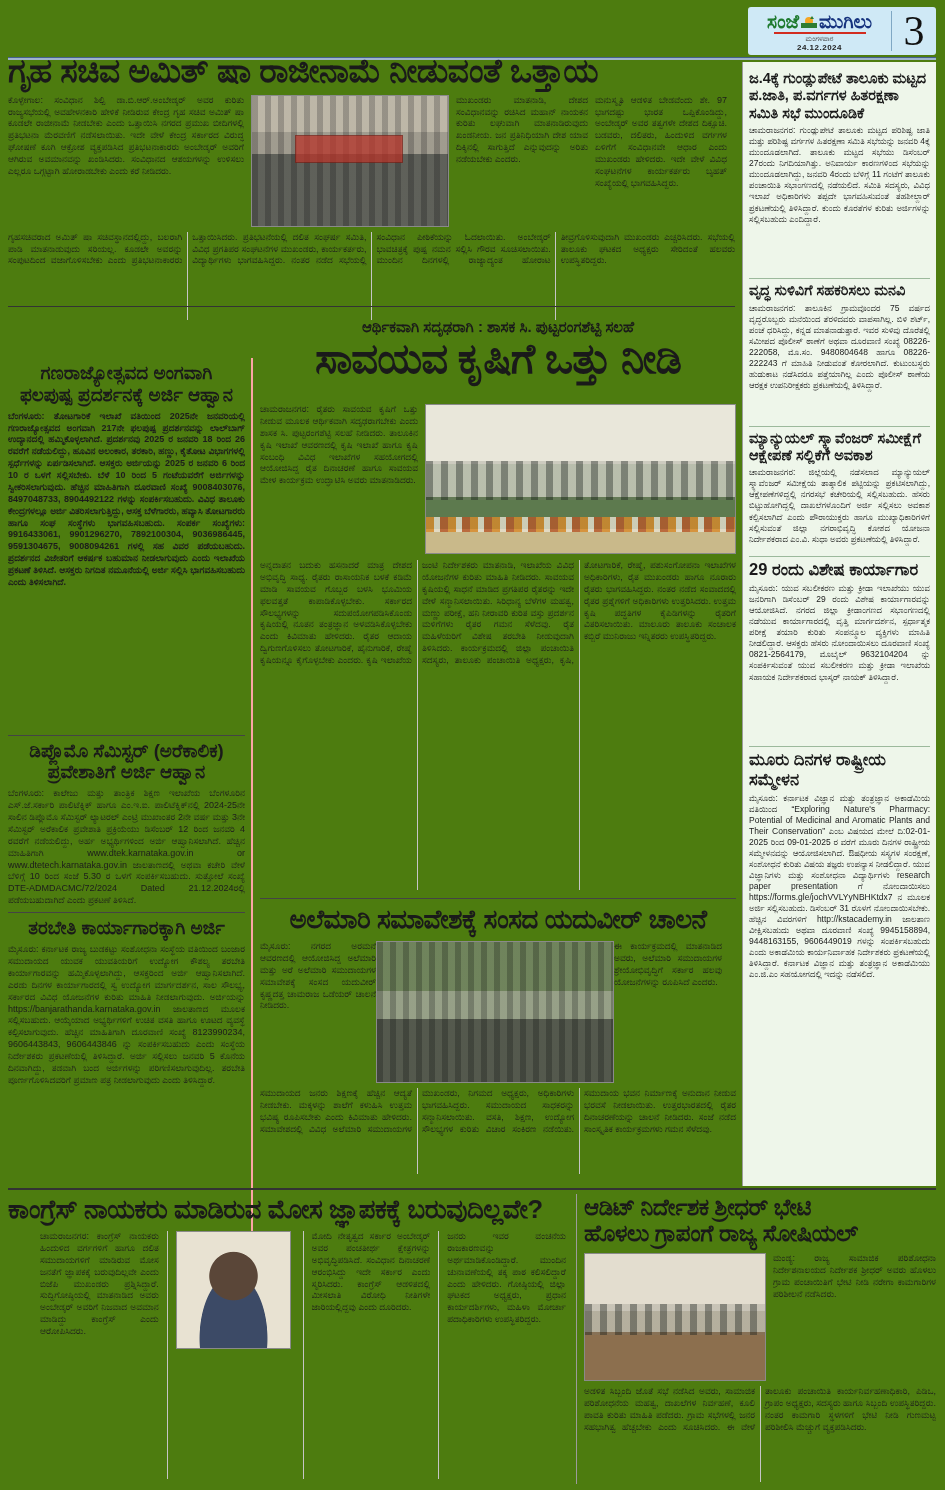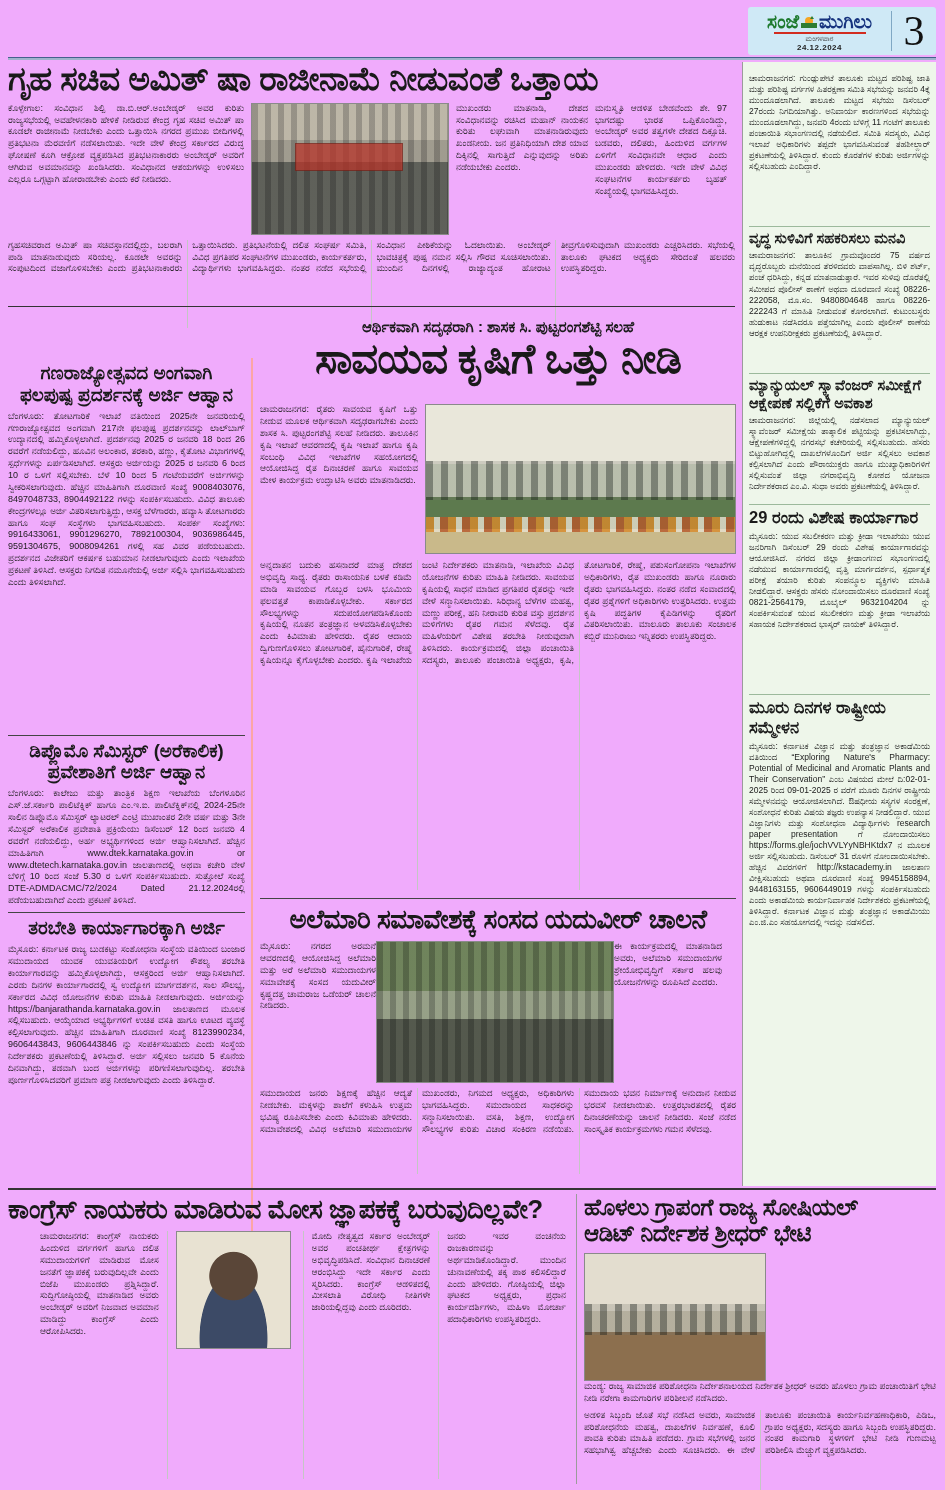--- a/index.html
+++ b/index.html
@@ -1,20 +1,20 @@
 <!DOCTYPE html>
 <html><head>
 <meta charset="utf-8">
 <style>
   * { margin:0; padding:0; box-sizing:border-box; }
   html,body { background:#e8e8e4; }
   body { font-family:"Liberation Sans","DejaVu Sans",sans-serif; }
   .page {
     position:relative; width:945px; height:1490px; margin:0 auto;
-    background:#f0abfc; overflow:hidden; color:#1a1a1a;
+    background:#4d7c0f; overflow:hidden; color:#1a1a1a;
   }
   
   .mast-box {
     position:absolute; left:748px; top:7px; width:188px; height:48px;
     background:#cfe9f6; border-radius:3px; display:flex; align-items:stretch;
   }
   .mast-brand { flex:1; display:flex; flex-direction:column; align-items:center; justify-content:center; padding:2px 0 1px; }
   .brand-row { display:flex; align-items:center; gap:2px; line-height:1; }
   .brand-a { font-size:19px; font-weight:bold; color:#1e7a2e; }
   .brand-b { font-size:19px; font-weight:bold; color:#16337e; }
@@ -26,21 +26,21 @@
     font-family:"Liberation Serif","DejaVu Serif",serif; font-size:42px; color:#111; }
   .logo-svg { width:16px; height:14px; }
   .header-rule { position:absolute; left:8px; top:57px; width:928px; height:2px;
     border-top:1px solid #44618c; border-bottom:2px solid #9fb3cc; }
 
   
   .body-txt { font-size:9px; line-height:1.32; text-align:justify; color:#1c1c1c; overflow:hidden; }
   .rule-h { position:absolute; background:#333; height:1px; }
 
   
-  .top-story { position:absolute; left:8px; top:62px; width:727px; height:240px; }
+  .top-story { position:absolute; left:8px; top:54px; width:727px; height:240px; }
   .ts-head { font-size:33px; font-weight:bold; line-height:1.05; white-space:nowrap; letter-spacing:-0.5px; }
   .ts-row { display:flex; gap:7px; margin-top:6px; height:132px; }
   .ts-colA { width:236px; }
   .ts-photo { width:198px; height:132px; flex:0 0 auto; }
   .ts-colB,.ts-colC { width:132px; }
   .ts-bottom { margin-top:5px; height:88px; column-count:4; column-gap:10px; column-rule:1px solid #c5c5c5; }
 
   .photo { border:1px solid #8a8a8a; position:relative; overflow:hidden; }
   .ph-crowd { background:
     linear-gradient(180deg,#d9d2c2 0 28%, #b8b3a6 28% 45%, #6d6f68 45% 100%),
@@ -59,21 +59,21 @@
   .ph-portrait { background: radial-gradient(circle at 50% 38%, #5a4638 0 26%, transparent 27%),
     radial-gradient(ellipse at 50% 92%, #3c4a66 0 42%, transparent 43%),
     linear-gradient(180deg,#e8e2d2 0 100%); }
 
   
   .left-col { position:absolute; left:8px; top:310px; width:245px; height:877px; border-right:2px solid #fca5a5; padding-right:6px;margin-top:48px; }
   .lc-sec { padding-top:4px; }
   .lc-head { text-align:center; font-weight:bold; font-size:18.5px; line-height:1.18; }
   .lc-body { margin-top:5px; }
   .lc-div { border-top:1.5px solid #444; margin-top:6px; }
-  .flower-body { height:318px; }
+  .flower-body { height:318px;font-weight:bold; }
   .diploma-body { height:118px; }
   .training-body { height:232px; }
 
   
   .mid-col { position:absolute; left:260px; top:310px; width:476px; height:877px; }
   .organic { padding-top:8px; }
   .org-kicker { text-align:center; font-weight:bold; font-size:15px; }
   .org-head { text-align:center; font-weight:bold; font-size:42px; line-height:1.0; margin-top:2px; letter-spacing:-1px; white-space:nowrap; }
   .org-row { display:flex; gap:7px; margin-top:24px; }
   .org-left { width:158px; height:150px; }
@@ -92,21 +92,21 @@
   .band-rule { position:absolute; left:8px; top:1188px; width:928px; height:2px; background:#333; }
   .congress { position:absolute; left:8px; top:1194px; width:558px; height:290px; }
   .cg-head { font-weight:bold; font-size:26px; white-space:nowrap; letter-spacing:-0.5px; }
   .cg-row { display:flex; gap:8px; margin-top:6px; height:248px;margin-left:32px; }
   .cg-col { flex:1; }
   .cg-col2 { display:flex; flex-direction:row; gap:4px; }
   .cg-photo { width:100%; height:118px; }
   .cg-sep { width:1px; background:#c5c5c5; }
   .holalu { position:absolute; left:576px; top:1194px; width:360px; height:290px; border-left:1px solid #9b9b9b; padding-left:7px; }
   .ho-head { font-weight:bold; font-size:23px; line-height:1.15; letter-spacing:-0.5px; }
-  .ho-row { display:flex; margin-top:6px;flex-direction:column; }
+  .ho-row { display:flex; gap:7px; margin-top:6px; }
   .ho-photo { width:182px; height:128px; flex:0 0 auto; }
   .ho-right { flex:1; height:128px; }
   .ho-bottom { margin-top:5px; height:96px; column-count:2; column-gap:10px; column-rule:1px solid #c5c5c5; }
 
   
   .sidebar { position:absolute; left:742px; top:62px; width:194px; height:1124px;
     background:#eef6ea; border-left:1px solid #9b9b9b; padding:5px 6px 4px; }
   .sb-art { padding:3px 0 5px; border-bottom:1px solid #9cb99c; }
   .sb-art:last-child { border-bottom:none; }
   .sb-head { font-weight:bold; font-size:14.5px; line-height:1.2; }
@@ -217,33 +217,34 @@
         <div class="body-txt" style="flex:1;">ಚುನಾವಣೆ ಸಮೀಪಿಸಿದಾಗ ಮಾತ್ರ ಸಂವಿಧಾನದ ಜಪ ಮಾಡುವ ಕಾಂಗ್ರೆಸ್, ಅಧಿಕಾರದಲ್ಲಿದ್ದಾಗ ಅಂಬೇಡ್ಕರ್ ಅವರನ್ನು ಸೋಲಿಸಲು ಸಂಚು ರೂಪಿಸಿತ್ತು. ಭಾರತ ರತ್ನ ನೀಡಲು ದಶಕಗಳ ಕಾಲ ನಿರಾಕರಿಸಿತ್ತು ಎಂದು ಟೀಕಿಸಿದರು.</div>
       </div>
       <div class="cg-sep"></div>
       <div class="cg-col body-txt">ಮೋದಿ ನೇತೃತ್ವದ ಸರ್ಕಾರ ಅಂಬೇಡ್ಕರ್ ಅವರ ಪಂಚತೀರ್ಥ ಕ್ಷೇತ್ರಗಳನ್ನು ಅಭಿವೃದ್ಧಿಪಡಿಸಿದೆ. ಸಂವಿಧಾನ ದಿನಾಚರಣೆ ಆರಂಭಿಸಿದ್ದು ಇದೇ ಸರ್ಕಾರ ಎಂದು ಸ್ಮರಿಸಿದರು. ಕಾಂಗ್ರೆಸ್ ಆಡಳಿತದಲ್ಲಿ ಮೀಸಲಾತಿ ವಿರೋಧಿ ನೀತಿಗಳೇ ಜಾರಿಯಲ್ಲಿದ್ದವು ಎಂದು ದೂರಿದರು.</div>
       <div class="cg-sep"></div>
       <div class="cg-col body-txt">ಜನರು ಇವರ ವಂಚನೆಯ ರಾಜಕಾರಣವನ್ನು ಅರ್ಥಮಾಡಿಕೊಂಡಿದ್ದಾರೆ. ಮುಂದಿನ ಚುನಾವಣೆಯಲ್ಲಿ ತಕ್ಕ ಪಾಠ ಕಲಿಸಲಿದ್ದಾರೆ ಎಂದು ಹೇಳಿದರು. ಗೋಷ್ಠಿಯಲ್ಲಿ ಜಿಲ್ಲಾ ಘಟಕದ ಅಧ್ಯಕ್ಷರು, ಪ್ರಧಾನ ಕಾರ್ಯದರ್ಶಿಗಳು, ಮಹಿಳಾ ಮೋರ್ಚಾ ಪದಾಧಿಕಾರಿಗಳು ಉಪಸ್ಥಿತರಿದ್ದರು.</div>
     </div>
   </div>
 
   <div class="holalu">
+    <div class="ho-head">ಆಡಿಟ್ ನಿರ್ದೇಶಕ ಶ್ರೀಧರ್ ಭೇಟಿ</div>
     <div class="ho-head">ಹೊಳಲು ಗ್ರಾಪಂಗೆ ರಾಜ್ಯ ಸೋಷಿಯಲ್</div>
-    <div class="ho-head">ಆಡಿಟ್ ನಿರ್ದೇಶಕ ಶ್ರೀಧರ್ ಭೇಟಿ</div>
     <div class="ho-row">
       <div class="photo ph-office ho-photo">
         <div class="ph-people"></div>
       </div>
       <div class="ho-right body-txt">ಮಂಡ್ಯ: ರಾಜ್ಯ ಸಾಮಾಜಿಕ ಪರಿಶೋಧನಾ ನಿರ್ದೇಶನಾಲಯದ ನಿರ್ದೇಶಕ ಶ್ರೀಧರ್ ಅವರು ಹೊಳಲು ಗ್ರಾಮ ಪಂಚಾಯಿತಿಗೆ ಭೇಟಿ ನೀಡಿ ನರೇಗಾ ಕಾಮಗಾರಿಗಳ ಪರಿಶೀಲನೆ ನಡೆಸಿದರು.</div>
     </div>
     <div class="ho-bottom body-txt">ಅಡಳಿತ ಸಿಬ್ಬಂದಿ ಜೊತೆ ಸಭೆ ನಡೆಸಿದ ಅವರು, ಸಾಮಾಜಿಕ ಪರಿಶೋಧನೆಯ ಮಹತ್ವ, ದಾಖಲೆಗಳ ನಿರ್ವಹಣೆ, ಕೂಲಿ ಪಾವತಿ ಕುರಿತು ಮಾಹಿತಿ ಪಡೆದರು. ಗ್ರಾಮ ಸಭೆಗಳಲ್ಲಿ ಜನರ ಸಹಭಾಗಿತ್ವ ಹೆಚ್ಚಬೇಕು ಎಂದು ಸೂಚಿಸಿದರು. ಈ ವೇಳೆ ತಾಲೂಕು ಪಂಚಾಯಿತಿ ಕಾರ್ಯನಿರ್ವಹಣಾಧಿಕಾರಿ, ಪಿಡಿಒ, ಗ್ರಾಪಂ ಅಧ್ಯಕ್ಷರು, ಸದಸ್ಯರು ಹಾಗೂ ಸಿಬ್ಬಂದಿ ಉಪಸ್ಥಿತರಿದ್ದರು. ನಂತರ ಕಾಮಗಾರಿ ಸ್ಥಳಗಳಿಗೆ ಭೇಟಿ ನೀಡಿ ಗುಣಮಟ್ಟ ಪರಿಶೀಲಿಸಿ ಮೆಚ್ಚುಗೆ ವ್ಯಕ್ತಪಡಿಸಿದರು.</div>
   </div>
 
   <div class="sidebar">
     <div class="sb-art">
+      <div class="sb-head">ಜ.4ಕ್ಕೆ ಗುಂಡ್ಲುಪೇಟೆ ತಾಲೂಕು ಮಟ್ಟದ ಪ.ಜಾತಿ, ಪ.ವರ್ಗಗಳ ಹಿತರಕ್ಷಣಾ ಸಮಿತಿ ಸಭೆ ಮುಂದೂಡಿಕೆ</div>
       <div class="sb-body sb-b1">ಚಾಮರಾಜನಗರ: ಗುಂಡ್ಲುಪೇಟೆ ತಾಲೂಕು ಮಟ್ಟದ ಪರಿಶಿಷ್ಟ ಜಾತಿ ಮತ್ತು ಪರಿಶಿಷ್ಟ ವರ್ಗಗಳ ಹಿತರಕ್ಷಣಾ ಸಮಿತಿ ಸಭೆಯನ್ನು ಜನವರಿ 4ಕ್ಕೆ ಮುಂದೂಡಲಾಗಿದೆ. ತಾಲೂಕು ಮಟ್ಟದ ಸಭೆಯು ಡಿಸೆಂಬರ್ 27ರಂದು ನಿಗದಿಯಾಗಿತ್ತು. ಅನಿವಾರ್ಯ ಕಾರಣಗಳಿಂದ ಸಭೆಯನ್ನು ಮುಂದೂಡಲಾಗಿದ್ದು, ಜನವರಿ 4ರಂದು ಬೆಳಿಗ್ಗೆ 11 ಗಂಟೆಗೆ ತಾಲೂಕು ಪಂಚಾಯಿತಿ ಸಭಾಂಗಣದಲ್ಲಿ ನಡೆಯಲಿದೆ. ಸಮಿತಿ ಸದಸ್ಯರು, ವಿವಿಧ ಇಲಾಖೆ ಅಧಿಕಾರಿಗಳು ತಪ್ಪದೇ ಭಾಗವಹಿಸುವಂತೆ ತಹಶೀಲ್ದಾರ್ ಪ್ರಕಟಣೆಯಲ್ಲಿ ತಿಳಿಸಿದ್ದಾರೆ. ಕುಂದು ಕೊರತೆಗಳ ಕುರಿತು ಅರ್ಜಿಗಳನ್ನು ಸಲ್ಲಿಸಬಹುದು ಎಂದಿದ್ದಾರೆ.</div>
     </div>
     <div class="sb-art">
       <div class="sb-head">ವೃದ್ಧ ಸುಳಿವಿಗೆ ಸಹಕರಿಸಲು ಮನವಿ</div>
       <div class="sb-body sb-b2">ಚಾಮರಾಜನಗರ: ತಾಲೂಕಿನ ಗ್ರಾಮವೊಂದರ 75 ವರ್ಷದ ವೃದ್ಧರೊಬ್ಬರು ಮನೆಯಿಂದ ತೆರಳಿದವರು ವಾಪಸಾಗಿಲ್ಲ. ಬಿಳಿ ಶರ್ಟ್, ಪಂಚೆ ಧರಿಸಿದ್ದು, ಕನ್ನಡ ಮಾತನಾಡುತ್ತಾರೆ. ಇವರ ಸುಳಿವು ದೊರೆತಲ್ಲಿ ಸಮೀಪದ ಪೊಲೀಸ್ ಠಾಣೆಗೆ ಅಥವಾ ದೂರವಾಣಿ ಸಂಖ್ಯೆ 08226-222058, ಮೊ.ಸಂ. 9480804648 ಹಾಗೂ 08226-222243 ಗೆ ಮಾಹಿತಿ ನೀಡುವಂತೆ ಕೋರಲಾಗಿದೆ. ಕುಟುಂಬಸ್ಥರು ಹುಡುಕಾಟ ನಡೆಸಿದರೂ ಪತ್ತೆಯಾಗಿಲ್ಲ ಎಂದು ಪೊಲೀಸ್ ಠಾಣೆಯ ಆರಕ್ಷಕ ಉಪನಿರೀಕ್ಷಕರು ಪ್ರಕಟಣೆಯಲ್ಲಿ ತಿಳಿಸಿದ್ದಾರೆ.</div>
     </div>
     <div class="sb-art">
       <div class="sb-head">ಮ್ಯಾನ್ಯುಯಲ್ ಸ್ಕ್ಯಾವೆಂಜರ್ ಸಮೀಕ್ಷೆಗೆ ಆಕ್ಷೇಪಣೆ ಸಲ್ಲಿಕೆಗೆ ಅವಕಾಶ</div>
       <div class="sb-body sb-b3">ಚಾಮರಾಜನಗರ: ಜಿಲ್ಲೆಯಲ್ಲಿ ನಡೆಸಲಾದ ಮ್ಯಾನ್ಯುಯಲ್ ಸ್ಕ್ಯಾವೆಂಜರ್ ಸಮೀಕ್ಷೆಯ ತಾತ್ಕಾಲಿಕ ಪಟ್ಟಿಯನ್ನು ಪ್ರಕಟಿಸಲಾಗಿದ್ದು, ಆಕ್ಷೇಪಣೆಗಳಿದ್ದಲ್ಲಿ ನಗರಸಭೆ ಕಚೇರಿಯಲ್ಲಿ ಸಲ್ಲಿಸಬಹುದು. ಹೆಸರು ಬಿಟ್ಟುಹೋಗಿದ್ದಲ್ಲಿ ದಾಖಲೆಗಳೊಂದಿಗೆ ಅರ್ಜಿ ಸಲ್ಲಿಸಲು ಅವಕಾಶ ಕಲ್ಪಿಸಲಾಗಿದೆ ಎಂದು ಪೌರಾಯುಕ್ತರು ಹಾಗೂ ಮುಖ್ಯಾಧಿಕಾರಿಗಳಿಗೆ ಸಲ್ಲಿಸುವಂತೆ ಜಿಲ್ಲಾ ನಗರಾಭಿವೃದ್ಧಿ ಕೋಶದ ಯೋಜನಾ ನಿರ್ದೇಶಕರಾದ ಎಂ.ವಿ. ಸುಧಾ ಅವರು ಪ್ರಕಟಣೆಯಲ್ಲಿ ತಿಳಿಸಿದ್ದಾರೆ.</div>
     </div>

